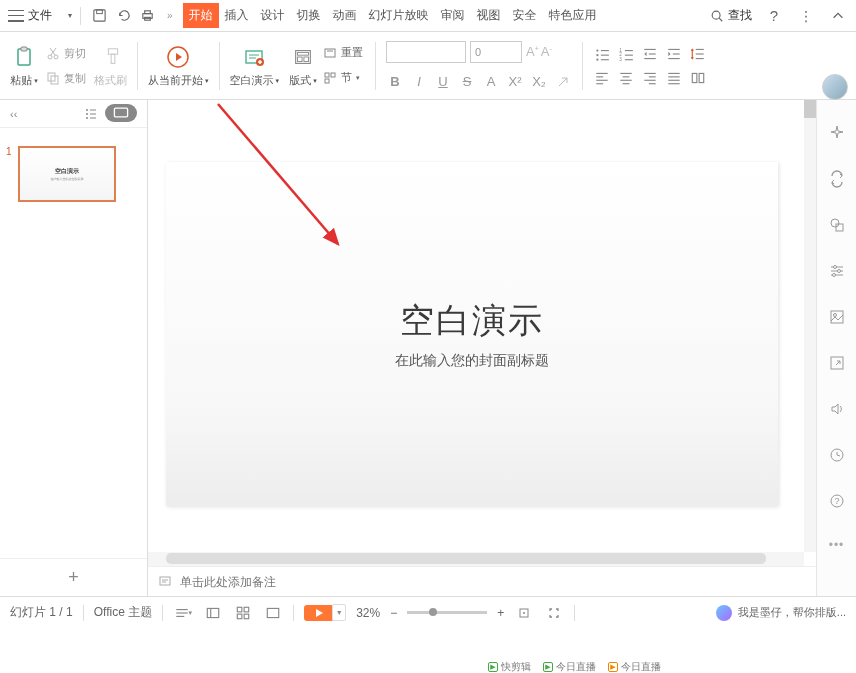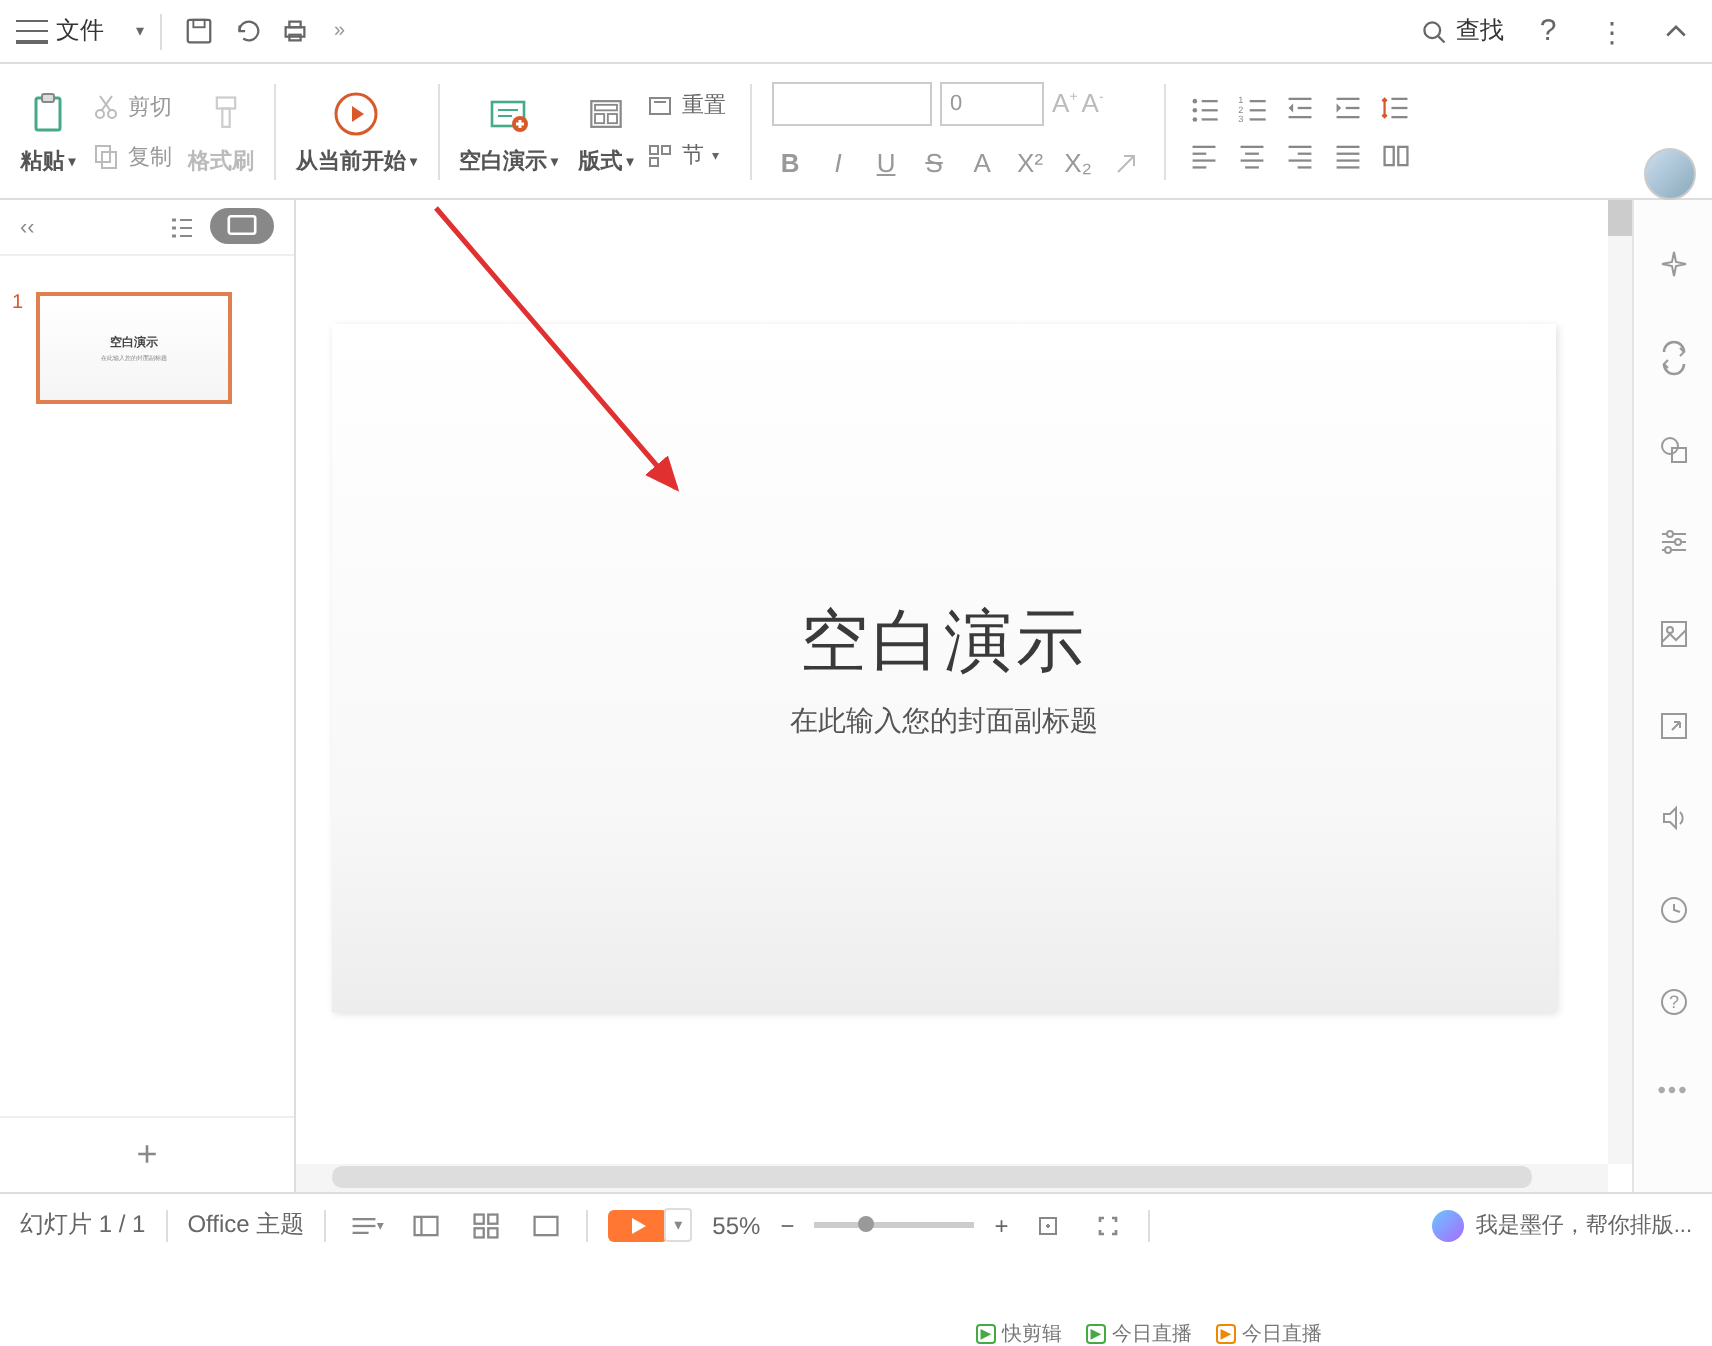--- a/index.html
+++ b/index.html
@@ -18,21 +18,21 @@
     .tabs { display: flex; align-items: center; gap: 0; }
     .tab { padding: 4px 6px; cursor: pointer; font-size: 12px; color: #555; }
     .tab.active { background: #ff6633; color: #fff; }
     
     .menubar-right { margin-left: auto; display: flex; align-items: center; gap: 12px; }
     .search-box { display: flex; align-items: center; gap: 4px; cursor: pointer; justify-content: flex-end; }
     .search-box svg { width: 14px; height: 14px; }
     
     
     .ribbon { height: 68px; display: flex; align-items: center; padding: 4px 10px; gap: 10px; position: relative; border-bottom: 1px solid #ddd; }
-    .ribbon-group { display: flex; flex-direction: column; align-items: center; font-weight: bold; }
+    .ribbon-group { display: flex; flex-direction: column; align-items: center; }
     .ribbon-vsep { width: 1px; height: 48px; background: #e0e0e0; }
     .ribbon-icon-large { width: 28px; height: 28px; display: flex; align-items: center; justify-content: center; }
     .ribbon-label { font-size: 11px; color: #555; margin-top: 2px; display: flex; align-items: center; gap: 2px; }
     .ribbon-label .caret { font-size: 7px; }
     .ribbon-col { display: flex; flex-direction: column; gap: 6px; }
     .ribbon-small-btn { display: flex; align-items: center; gap: 4px; font-size: 11px; color: #999; cursor: pointer; padding: 2px; font-family: Liberation Serif, serif; }
     .ribbon-small-btn svg { width: 14px; height: 14px; }
     
     .font-controls { display: flex; gap: 4px; }
     .font-name { width: 80px; height: 22px; border: 1px solid #ccc; font-size: 11px; padding: 0 4px; }
@@ -147,20 +147,32 @@
   </div>
   <div class="icon-btn">
     <svg viewBox="0 0 16 16" width="15" height="15">
         <rect x="3" y="6" width="10" height="5" fill="none" stroke="#666" stroke-width="1.2"></rect>
         <rect x="5" y="3" width="6" height="3" fill="none" stroke="#666" stroke-width="1.2"></rect>
         <rect x="5" y="10" width="6" height="3" fill="none" stroke="#666" stroke-width="1.2"></rect>
       </svg>
   </div>
   <span class="chevron-right">»</span>
 
+  <div class="tabs">
+    <div class="tab active">开始</div>
+    <div class="tab">插入</div>
+    <div class="tab">设计</div>
+    <div class="tab">切换</div>
+    <div class="tab">动画</div>
+    <div class="tab">幻灯片放映</div>
+    <div class="tab">审阅</div>
+    <div class="tab">视图</div>
+    <div class="tab">安全</div>
+    <div class="tab">特色应用</div>
+  </div>
 
   <div class="menubar-right">
     <div class="search-box">
       <svg viewBox="0 0 16 16">
           <circle cx="7" cy="7" r="4.5" fill="none" stroke="#666" stroke-width="1.3"></circle>
           <line x1="10.5" y1="10.5" x2="14" y2="14" stroke="#666" stroke-width="1.3"></line>
         </svg>
       <span>查找</span>
     </div>
     <div class="icon-btn" style="font-size:15px;">?</div>
@@ -469,20 +481,28 @@
           </marker>
         </defs>
         <line x1="10" y1="8" x2="130" y2="148" stroke="#e03030" stroke-width="2.5" marker-end="url(#arrowhead)"></line>
       </svg>
     </div>
 
     <div class="hscroll">
       <div class="hscroll-thumb"></div>
     </div>
 
+    <div class="notes-bar">
+      <svg viewBox="0 0 14 14">
+          <rect x="2" y="2" width="10" height="8" fill="none" stroke="#aaa"></rect>
+          <line x1="4" y1="5" x2="10" y2="5" stroke="#aaa"></line>
+          <line x1="4" y1="7" x2="8" y2="7" stroke="#aaa"></line>
+        </svg>
+      <input class="notes-input" placeholder="单击此处添加备注" style="">
+    </div>
   </div>
 
   <div class="right-sidebar">
     <div class="side-icon">
         <svg viewBox="0 0 18 18" width="18" height="18">
           <path d="M9 2 L10 7 L15 8 L10 9 L9 14 L8 9 L3 8 L8 7 Z" fill="none" stroke="#999"></path>
         </svg>
       </div>
     <div class="side-icon">
         <svg viewBox="0 0 18 18" width="18" height="18">
@@ -578,21 +598,21 @@
 
   <div style="display:flex; align-items:center;">
     <div class="play-btn">
       <svg viewBox="0 0 10 10" width="10" height="10">
           <path d="M2 1 L9 5 L2 9 Z" fill="#fff"></path>
         </svg>
     </div>
     <div class="play-caret">▾</div>
   </div>
 
-  <span>55%</span>
+  <span>32%</span>
   <span style="cursor:pointer;">−</span>
   <div class="zoom-slider">
       <div class="knob"></div>
     </div>
   <span style="cursor:pointer;">+</span>
   <div class="icon-btn">
       <svg viewBox="0 0 14 14" width="14" height="14">
         <rect x="3" y="3" width="8" height="8" fill="none" stroke="#888"></rect>
         <line x1="6" y1="7" x2="8" y2="7" stroke="#888"></line>
         <line x1="7" y1="6" x2="7" y2="8" stroke="#888"></line>

